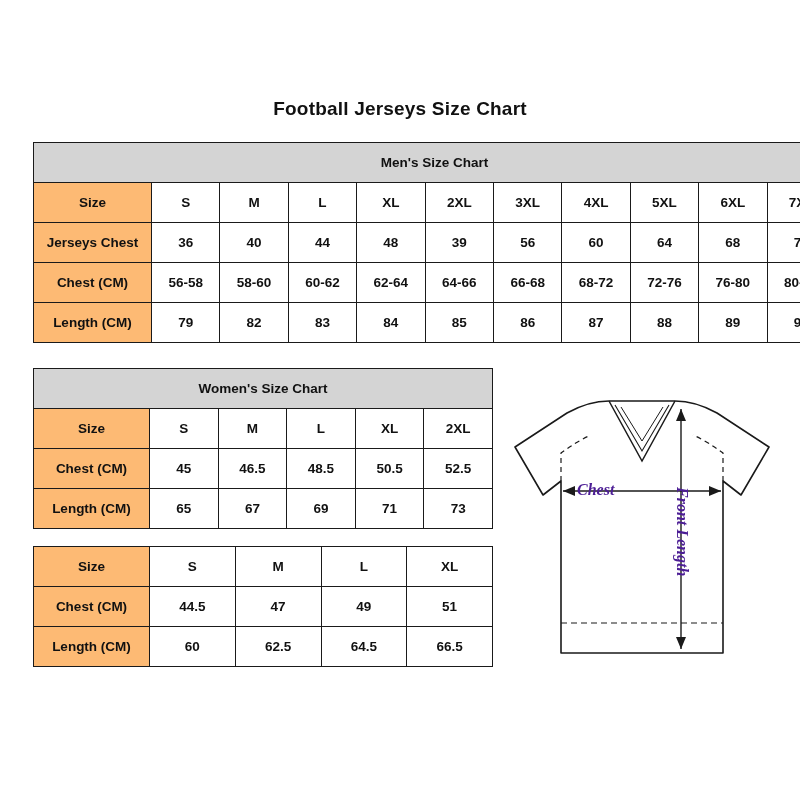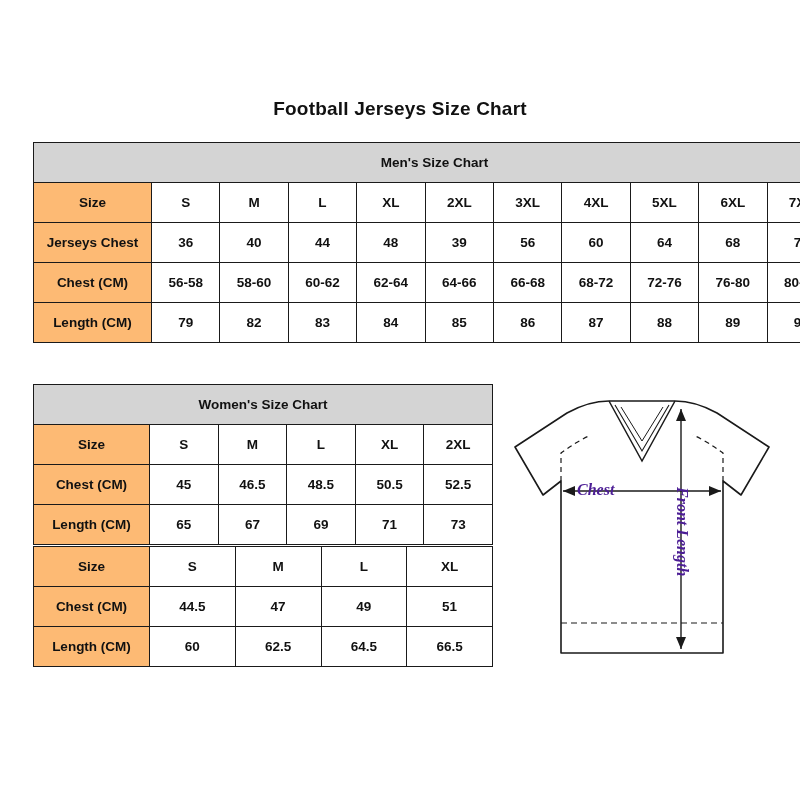--- a/index.html
+++ b/index.html
@@ -65,21 +65,21 @@
   #mens-table {
     top: 142px;
     left: 33px;
     width: 734px;
   }
   #mens-table col.lbl { width: 118px; }
   #mens-table col.dat { width: 68.4px; }
 
   
   #womens-table {
-    top: 384px;
+    top: 368px;
     left: 33px;
     width: 459px;
     padding-left: 16px;
   }
   #womens-table col.lbl { width: 116px; }
   #womens-table col.dat { width: 68.6px; }
 
   
   #youth-table {
     top: 546px;

